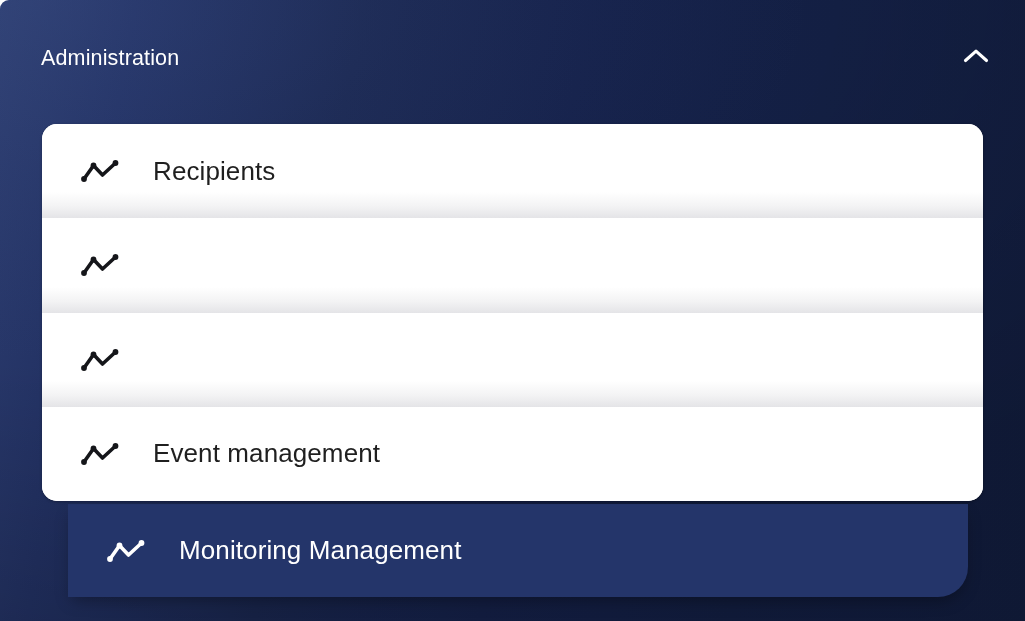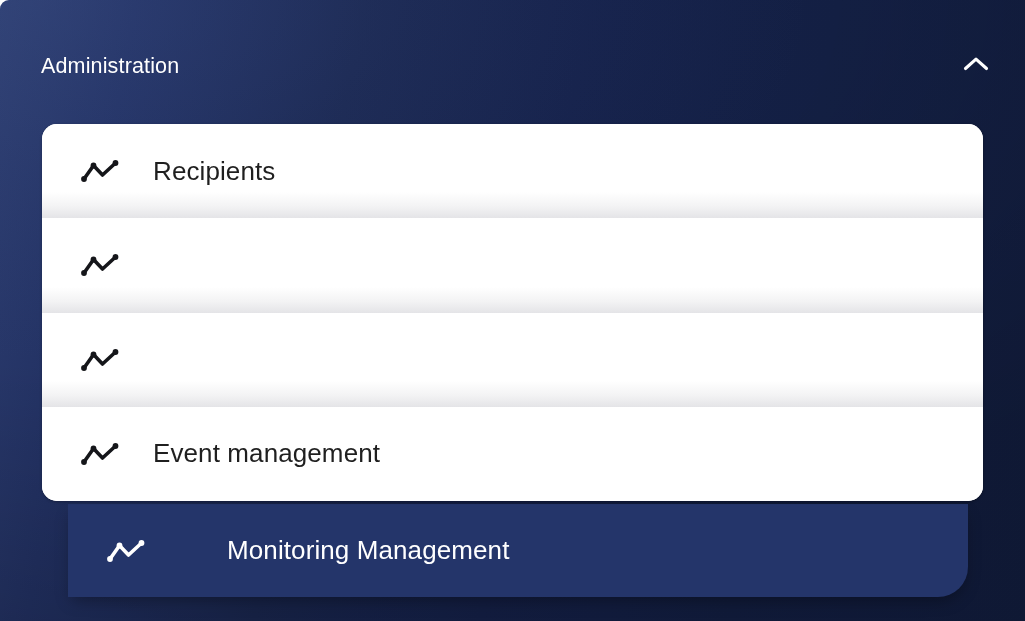--- a/index.html
+++ b/index.html
@@ -42,21 +42,21 @@
                 rgba(70,92,150,0.26) 0%,
                 rgba(70,92,150,0.10) 28%,
                 rgba(0,0,0,0.00) 58%,
                 rgba(0,0,0,0.16) 100%);
   }
 
   
   .header {
     position: absolute;
     left: 0;
-    top: 12px;
+    top: 4px;
     width: 1025px;
     height: 112px;
     z-index: 4;
   }
   .header-title {
     position: absolute;
     left: 41px;
     top: 42px;
     font-size: 21.5px;
     letter-spacing: 0.15px;
@@ -84,21 +84,20 @@
     top: 504px;
     width: 900px;
     height: 93px;
     background: #24356a;
     border-radius: 0 0 30px 0;
     display: flex;
     align-items: center;
     z-index: 2;
     box-shadow: 0 7px 16px -4px rgba(0,0,0,0.34);
     cursor: pointer;
-    gap: 48px;
   }
   .selected-row .row-icon {
     width: 42px;
     margin-left: 37px;
     display: flex;
     align-items: center;
     justify-content: center;
     flex: none;
   }
   .selected-row .row-label {

